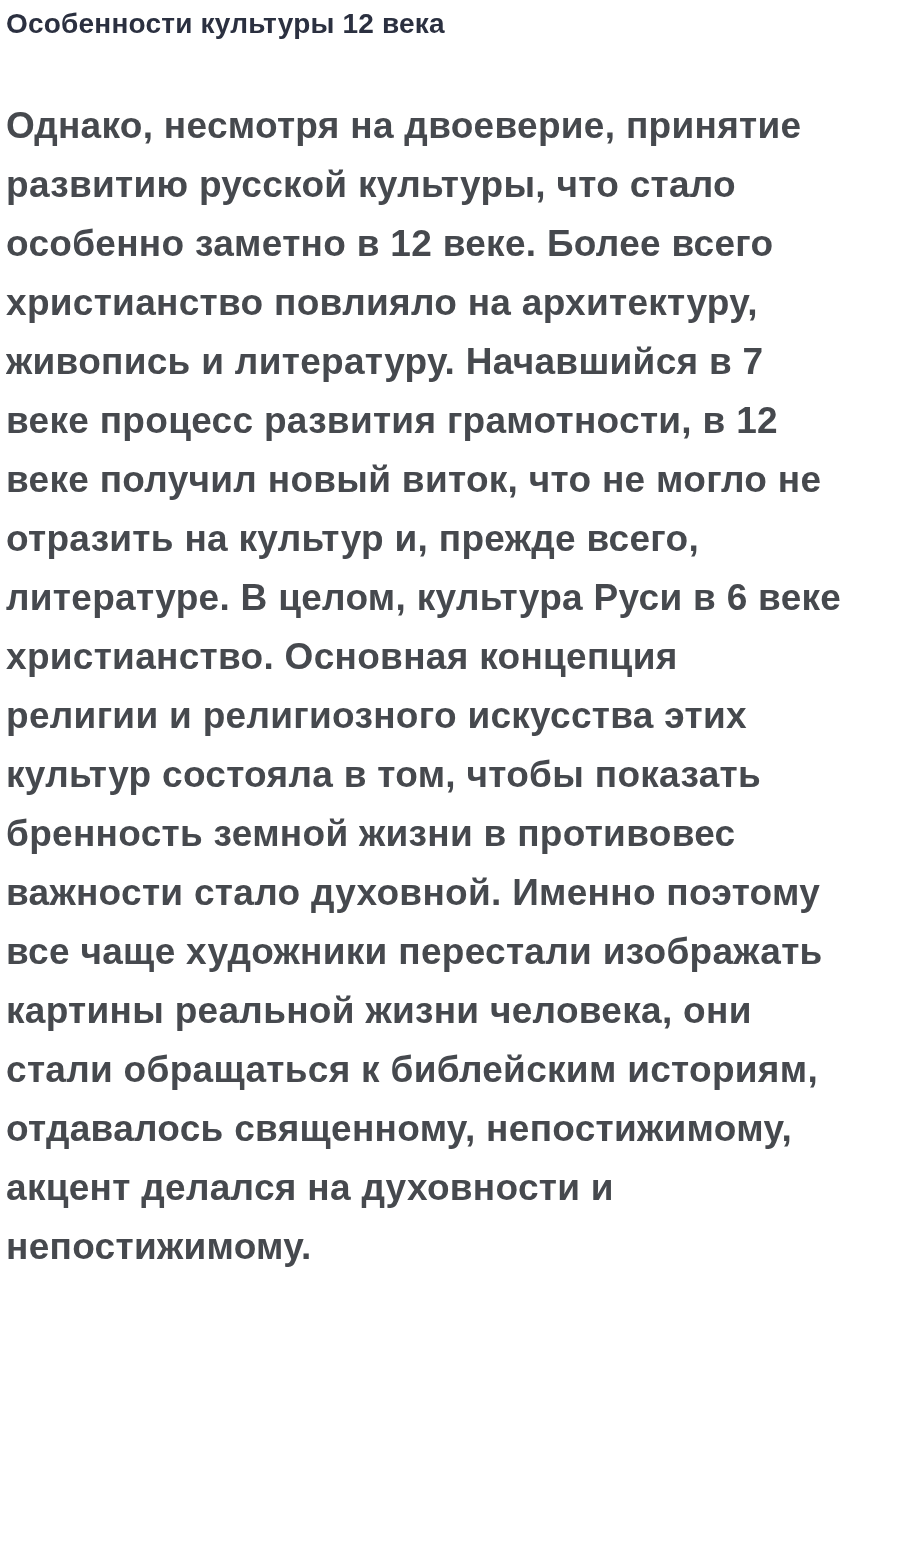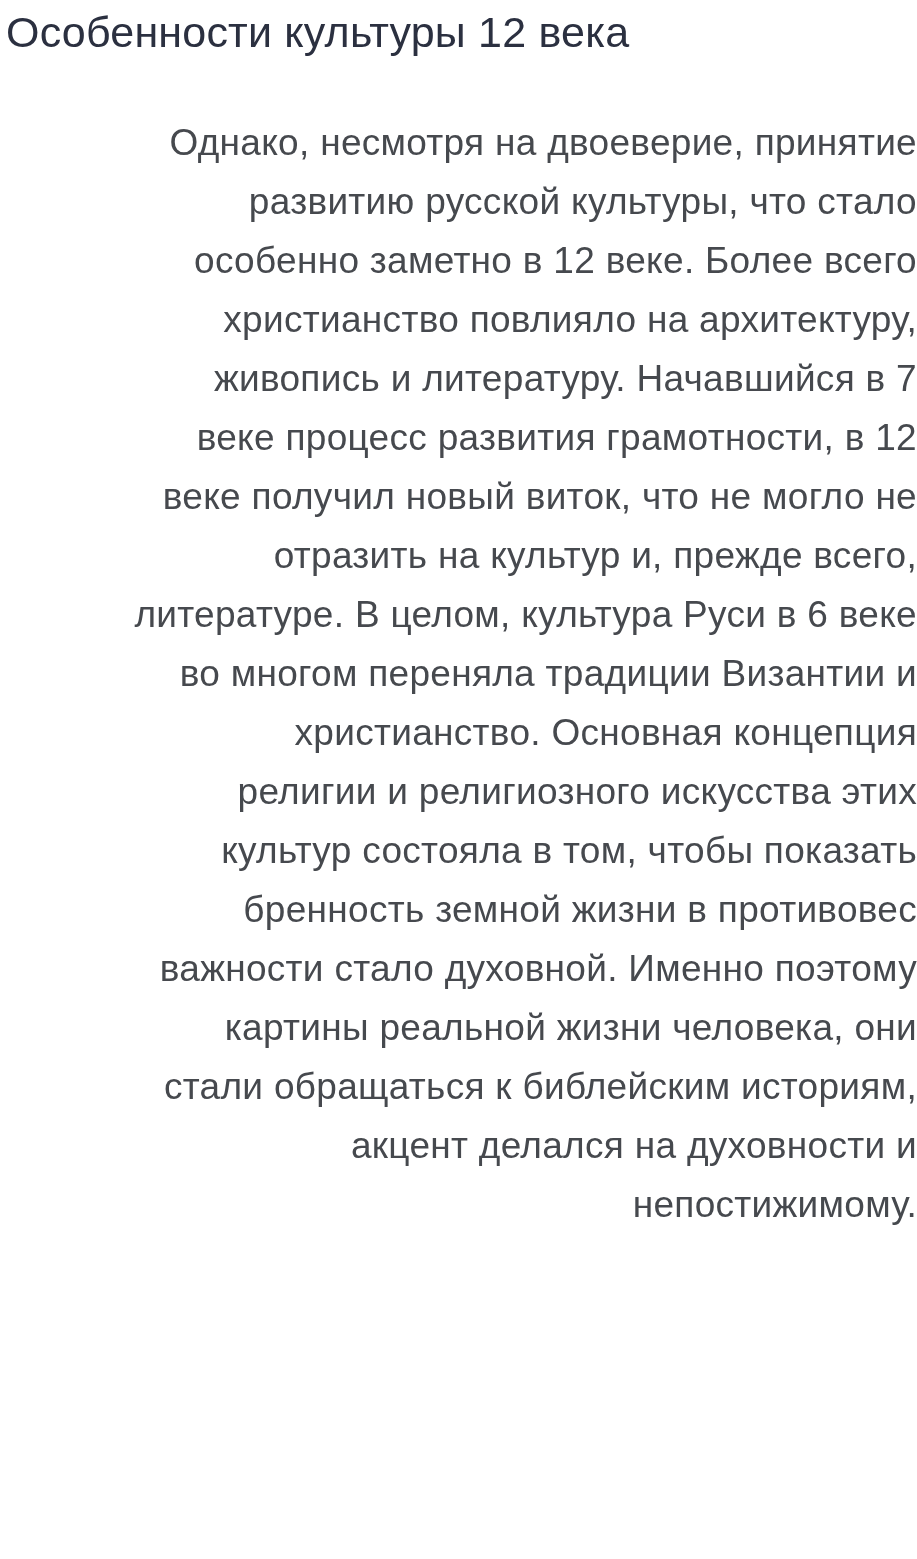--- a/index.html
+++ b/index.html
@@ -13,60 +13,60 @@
     font-family: "Liberation Sans", sans-serif;
   }
   .page {
     width: 917px;
     height: 1559px;
     overflow: hidden;
     background: var(--bg);
     padding: 8px 0 0 6px;
   }
   .article-title {
-    font-size: 43px;
-    font-weight: 400;
+    font-size: 28px;
+    font-weight: 700;
     line-height: 1.15;
     color: var(--heading-color);
     letter-spacing: 0.2px;
     white-space: nowrap;
   }
   .article-paragraph {
     margin-top: 56px;
   }
   .text-line {
     font-size: 37px;
-    font-weight: 400;
+    font-weight: 700;
     line-height: 59px;
     color: var(--body-color);
     letter-spacing: 0.3px;
     white-space: nowrap;
     overflow: hidden;
-    text-align: right;
   }
 </style>
 </head>
 <body>
 
 <main class="page">
   <h1 class="article-title">Особенности культуры 12 века</h1>
   <div class="article-paragraph">
       <div class="text-line">Однако, несмотря на двоеверие, принятие</div>
       <div class="text-line">развитию русской культуры, что стало</div>
       <div class="text-line">особенно заметно в 12 веке. Более всего</div>
       <div class="text-line">христианство повлияло на архитектуру,</div>
       <div class="text-line">живопись и литературу. Начавшийся в 7</div>
       <div class="text-line">веке процесс развития грамотности, в 12</div>
       <div class="text-line">веке получил новый виток, что не могло не</div>
       <div class="text-line">отразить на культур и, прежде всего,</div>
       <div class="text-line">литературе. В целом, культура Руси в 6 веке</div>
-      <div class="text-line">во многом переняла традиции Византии и</div>
       <div class="text-line">христианство. Основная концепция</div>
       <div class="text-line">религии и религиозного искусства этих</div>
       <div class="text-line">культур состояла в том, чтобы показать</div>
       <div class="text-line">бренность земной жизни в противовес</div>
       <div class="text-line">важности стало духовной. Именно поэтому</div>
+      <div class="text-line">все чаще художники перестали изображать</div>
       <div class="text-line">картины реальной жизни человека, они</div>
       <div class="text-line">стали обращаться к библейским историям,</div>
+      <div class="text-line">отдавалось священному, непостижимому,</div>
       <div class="text-line">акцент делался на духовности и</div>
       <div class="text-line">непостижимому.</div>
     </div>
 </main>
 
 </body></html>

